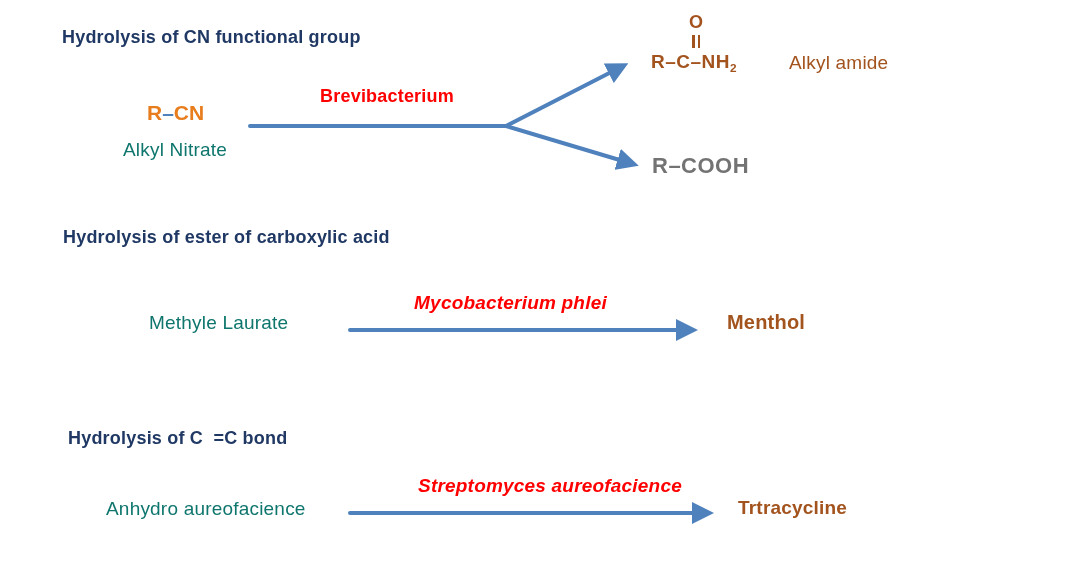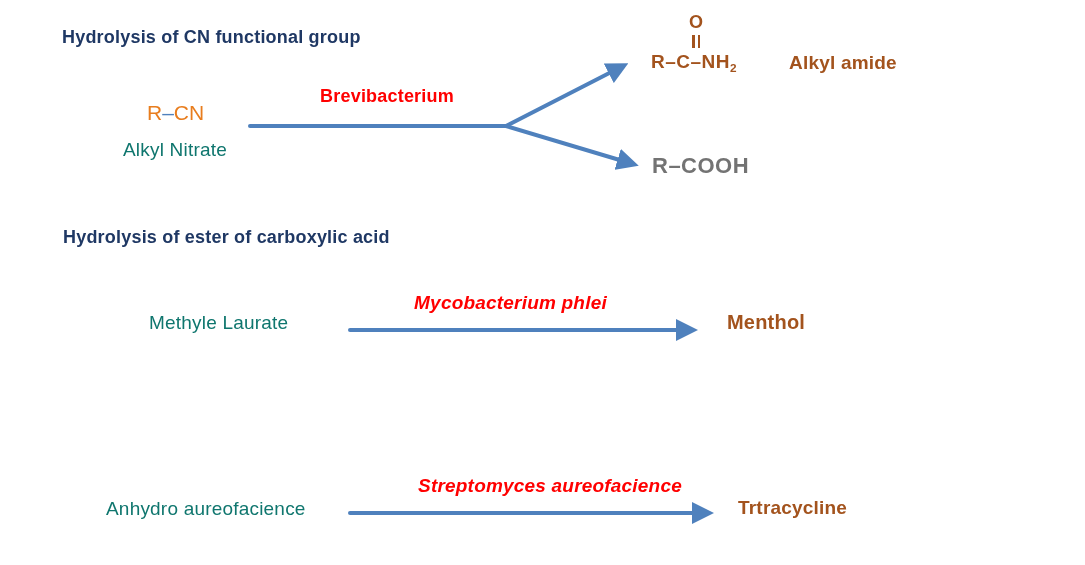--- a/index.html
+++ b/index.html
@@ -19,21 +19,21 @@
     letter-spacing: 0.2px;
   }
   .reactant-orange {
     font-size: 19px;
     font-weight: normal;
     color: #0f766e;
     letter-spacing: 0.2px;
   }
   .formula-orange {
     font-size: 21px;
-    font-weight: normal;
+    font-weight: bold;
     color: #E87D1E;
     text-align: center;
   }
   .bond-blue { color: #4F81BD; }
   .catalyst-red {
     font-size: 18px;
     font-weight: bold;
     color: #FF0000;
     text-align: center;
     letter-spacing: 0.2px;
@@ -52,21 +52,21 @@
     letter-spacing: 0.5px;
   }
   .brown-formula-bold {
     font-size: 22px;
     font-weight: bold;
     color: #737373;
     letter-spacing: 0.5px;
   }
   .brown-label {
     font-size: 19px;
-    font-weight: bold;
+    font-weight: normal;
     color: #A3531D;
     letter-spacing: 0.2px;
   }
   .atom-o {
     font-size: 18px;
     font-weight: 600;
     color: #A3531D;
   }
   .double-bond {
     display: flex;
@@ -127,20 +127,21 @@
   <div class="abs brown-formula-bold" style="left:652px; top:153px;">R–COOH</div>
 
   <div class="abs section-title" style="left:63px; top:227px;">Hydrolysis of ester of carboxylic acid</div>
 
   <div class="abs reactant-orange" style="left:149px; top:312px;">Methyle Laurate</div>
 
   <div class="abs catalyst-red catalyst-italic" style="left:393px; top:292px; width:235px;">Mycobacterium phlei</div>
 
   <div class="abs product-brown" style="left:727px; top:311px; font-size:20px;">Menthol</div>
 
+  <div class="abs section-title" style="left:68px; top:428px;">Hydrolysis of C  =C bond</div>
 
   <div class="abs reactant-orange" style="left:106px; top:498px;">Anhydro aureofacience</div>
 
   <div class="abs catalyst-red catalyst-italic" style="left:390px; top:475px; width:320px;">Streptomyces aureofacience</div>
 
   <div class="abs product-brown" style="left:738px; top:497px;">Trtracycline</div>
 
 </div>
 
 </body></html>

